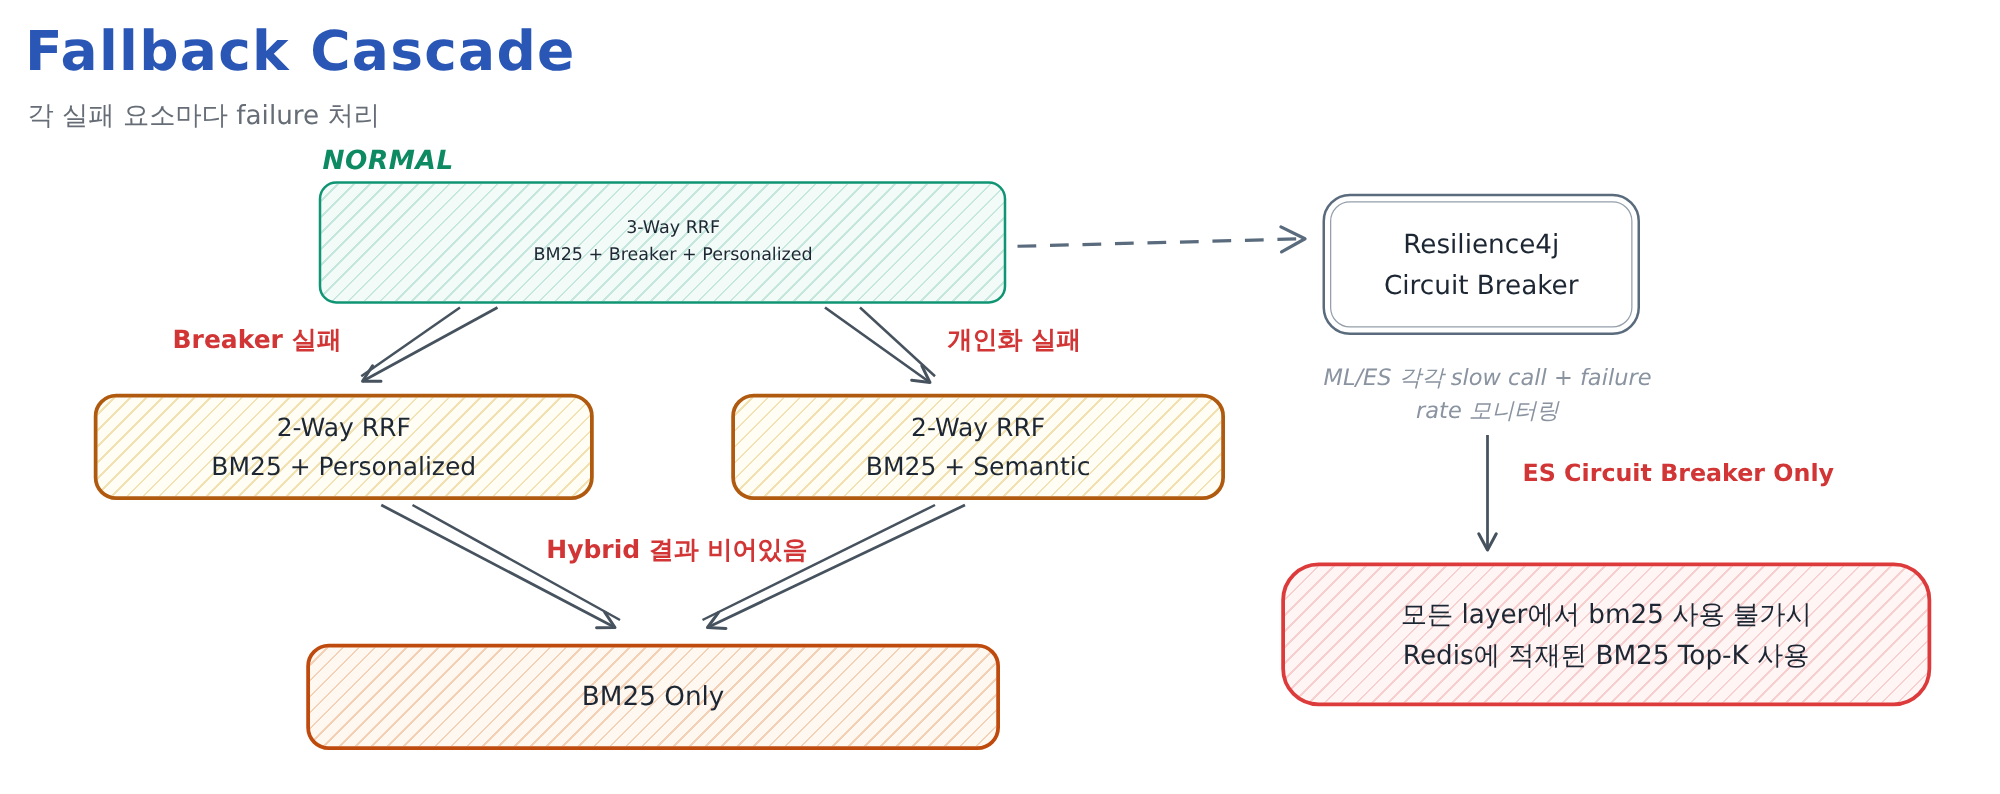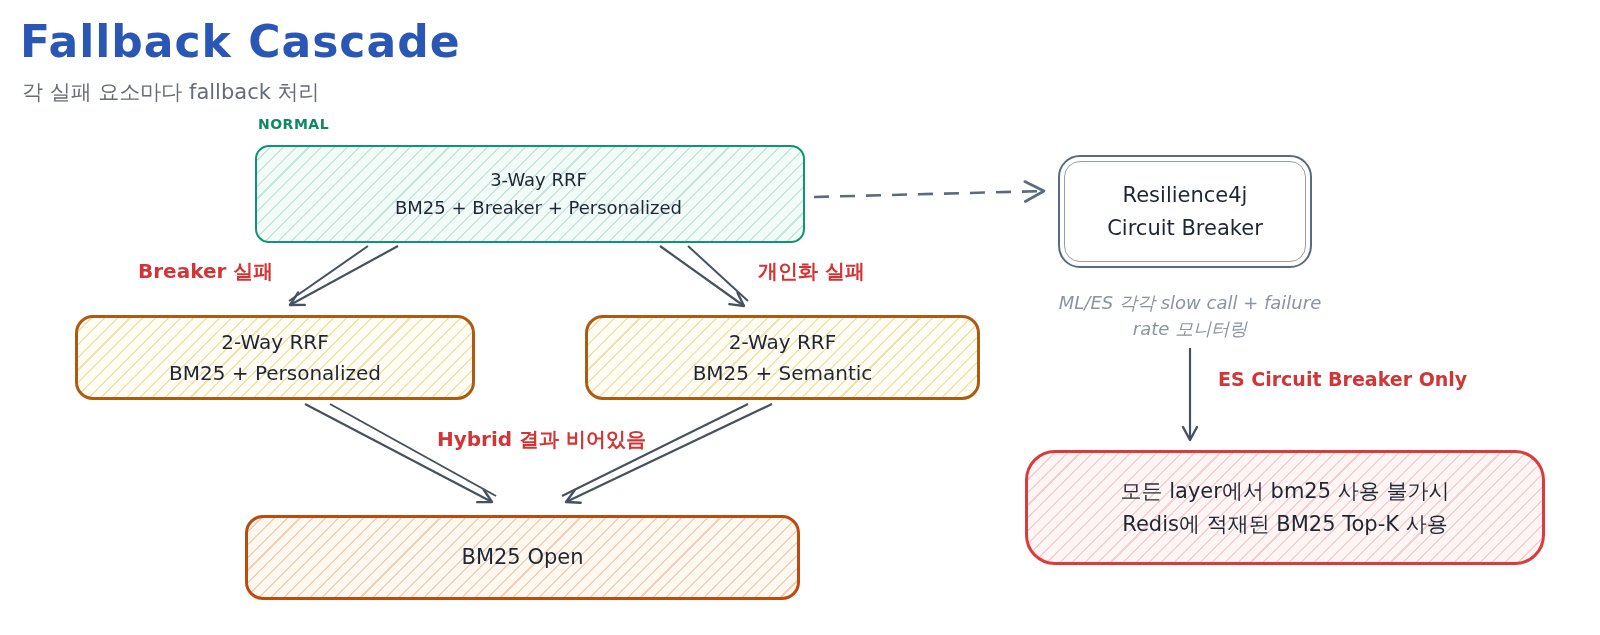--- a/index.html
+++ b/index.html
@@ -15,35 +15,35 @@
     font-size: 44px; font-weight: 700; letter-spacing: 1px;
     color: #2a56b5;
     text-align: right;
   }
   .subtitle {
     position: absolute; left: 22px; top: 78px;
     font-size: 21px; color: #666d76;
   }
   .normal-label {
     position: absolute; left: 258px; top: 116px;
-    font-size: 14px; font-weight: 700; color: #0e8a63;
+    font-size: 21px; font-weight: 700; font-style: italic; color: #0e8a63;
     letter-spacing: 0.5px;
   }
 
   .node {
     position: absolute; display: flex; flex-direction: column;
     align-items: center; justify-content: center; text-align: center;
     color: #1d2733; line-height: 1.55; z-index: 2;
   }
   .node span { display: block; }
 
   .node-3way {
     left: 255px; top: 145px; width: 550px; height: 98px;
     border: 2.5px solid #0f9573; border-radius: 14px;
-    font-size: 18px;
+    font-size: 14px;
     background-color: #f2fbf7;
     background-image: repeating-linear-gradient(135deg, rgba(15,149,115,0.20) 0 1.5px, transparent 1.5px 9px);
     padding-left: 17px;
   }
   .node-2way-left {
     left: 75px; top: 315px; width: 400px; height: 85px;
     border: 3.5px solid #b05a10; border-radius: 18px;
     font-size: 20px;
     background-color: #fffdf4;
     background-image: repeating-linear-gradient(135deg, rgba(212,160,23,0.30) 0 1.5px, transparent 1.5px 9px);
@@ -95,21 +95,21 @@
 
   #arrows { position: absolute; left: 0; top: 0; width: 1600px; height: 635px;
     z-index: 4; pointer-events: none; }
 </style>
 </head>
 <body>
 
 <div id="canvas">
 
   <div class="title">Fallback Cascade</div>
-  <div class="subtitle">각 실패 요소마다 fallback 처리</div>
+  <div class="subtitle">각 실패 요소마다 failure 처리</div>
   <div class="normal-label">NORMAL</div>
 
   <div class="node node-3way">
     <span>3-Way RRF</span>
     <span>BM25 + Breaker + Personalized</span>
   </div>
 
   <div class="node node-cb">
     <span>Resilience4j</span>
     <span>Circuit Breaker</span>
@@ -119,21 +119,21 @@
     <span>2-Way RRF</span>
     <span>BM25 + Personalized</span>
   </div>
 
   <div class="node node-2way-right">
     <span>2-Way RRF</span>
     <span>BM25 + Semantic</span>
   </div>
 
   <div class="node node-bm25">
-    <span>BM25 Open</span>
+    <span>BM25 Only</span>
   </div>
 
   <div class="node node-redis">
     <span>모든 layer에서 bm25 사용 불가시</span>
     <span>Redis에 적재된 BM25 Top-K 사용</span>
   </div>
 
   <div class="edge-label red lbl-semantic-fail">Breaker 실패</div>
   <div class="edge-label red lbl-personal-fail">개인화 실패</div>
   <div class="edge-label red lbl-hybrid-empty">Hybrid 결과 비어있음</div>

